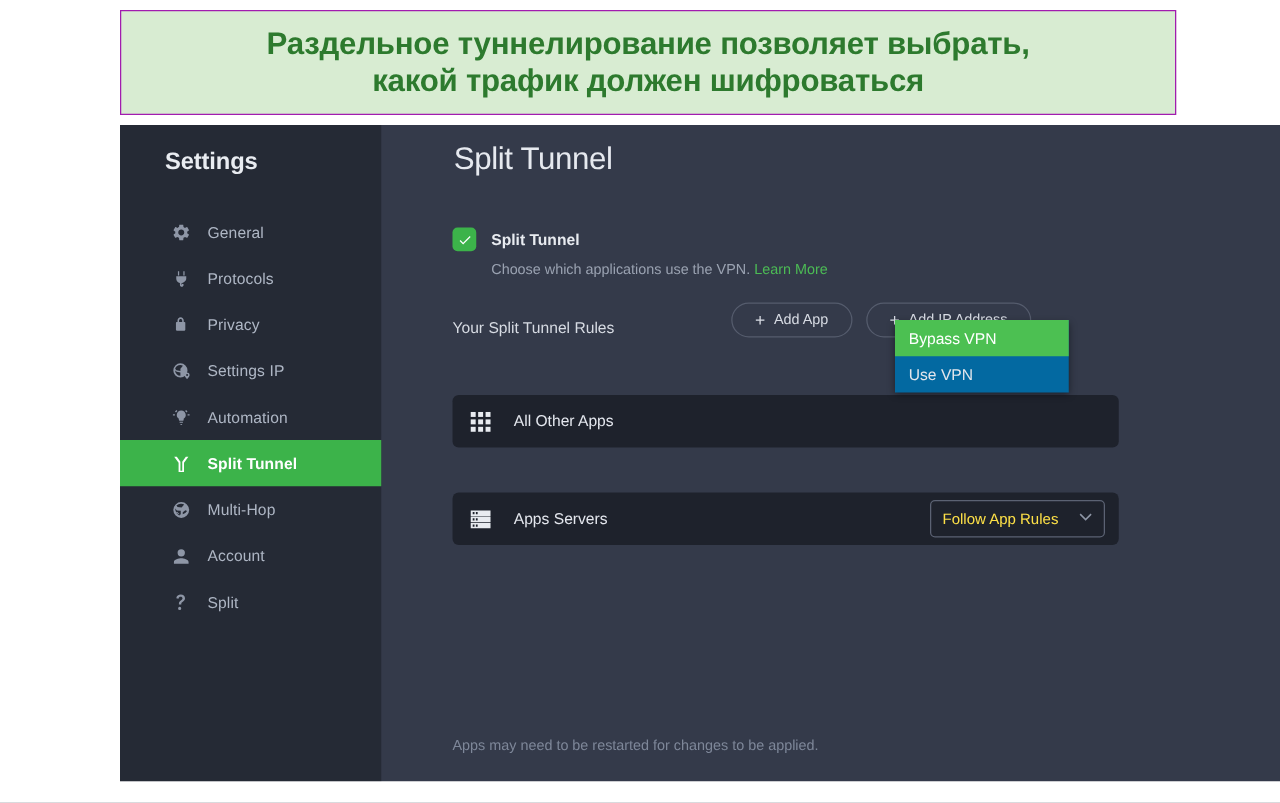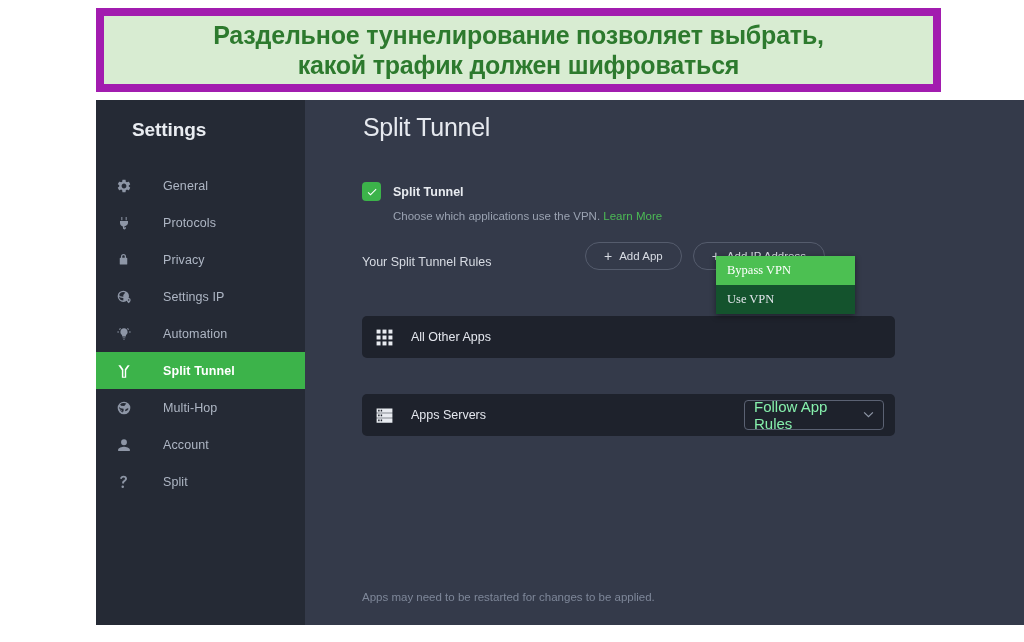--- a/index.html
+++ b/index.html
@@ -10,21 +10,21 @@
     overflow: hidden;
   }
   #root { position: relative; width: 1024px; height: 642px; background: #ffffff; }
 
   
   .banner {
     position: absolute;
     left: 96px; top: 8px;
     width: 845px; height: 84px;
     background: #d8ecd2;
-    border: 8px solid #a21caf;
+    border: 1px solid #a21caf;
     display: flex; align-items: center; justify-content: center;
     padding: 0 18px;
   }
   .banner-text {
     color: #2d7a2e;
     font-weight: bold;
     font-size: 25px;
     line-height: 1.22;
     text-align: center;
     letter-spacing: -0.2px;
@@ -53,22 +53,22 @@
     font-size: 19px;
     font-weight: bold;
     padding: 6px 0 0 36px;
     letter-spacing: -0.1px;
   }
   .nav { margin-top: 26px; }
   .nav-item {
     height: 37px;
     display: flex;
     align-items: center;
-    padding-left: 19px;
-    gap: 31px;
+    padding-left: 40px;
+    gap: 13px;
     cursor: pointer;
   }
   .nav-item + .nav-item { margin-top: 0; }
   .nav-label {
     color: #aeb6c4;
     font-size: 12.5px;
     letter-spacing: 0.1px;
   }
   .nav-item.active { background: #3cb34a; }
   .nav-item.active .nav-label { color: #ffffff; font-weight: bold; }
@@ -182,32 +182,31 @@
     flex: 1;
   }
   .select-box {
     width: 140px; height: 30px;
     border: 1px solid #5b6273;
     border-radius: 4px;
     display: flex; align-items: center; justify-content: space-between;
     padding: 0 9px;
     cursor: pointer;
   }
-  .select-value { color: #86efac; font-size: 15px; }
+  .select-value { color: #fde047; font-size: 12px; }
   .chev { color: #8e96a6; font-size: 10px; line-height: 1; }
 
   
   .dropdown {
     position: absolute;
     left: 411px; top: 156px;
     width: 139px;
-    background: #14532d;
+    background: #0369a1;
     box-shadow: 0 2px 6px rgba(0,0,0,0.45);
     z-index: 30;
-    font-family: Liberation Serif, serif;
   }
   .dd-item {
     height: 29px;
     display: flex; align-items: center;
     padding-left: 11px;
     color: #e3e6ec;
     font-size: 12.5px;
     cursor: pointer;
   }
   .dd-item.selected { background: #4cc052; color: #ffffff; }

